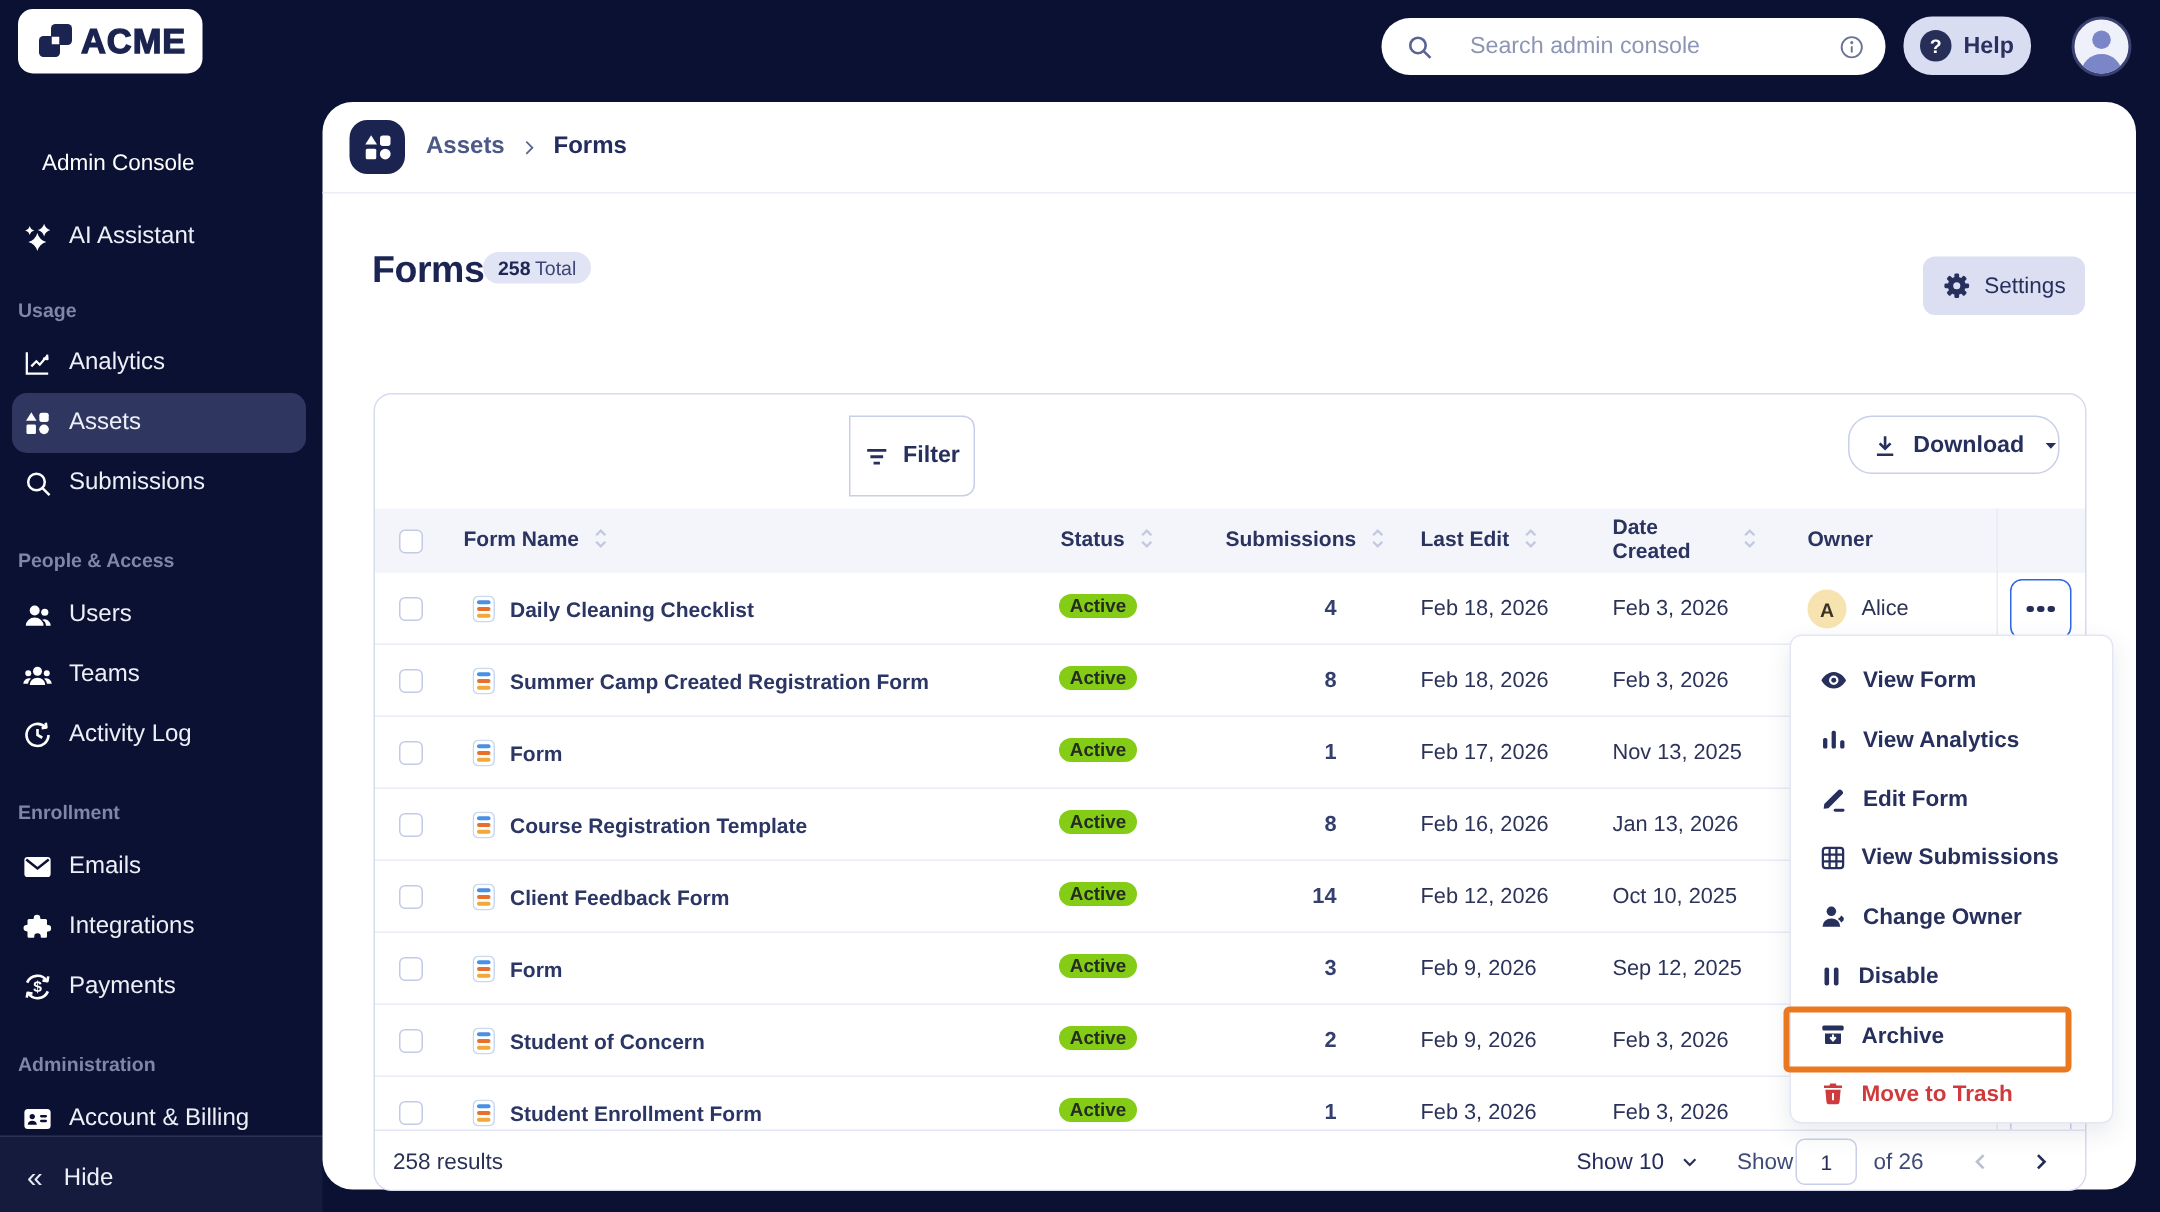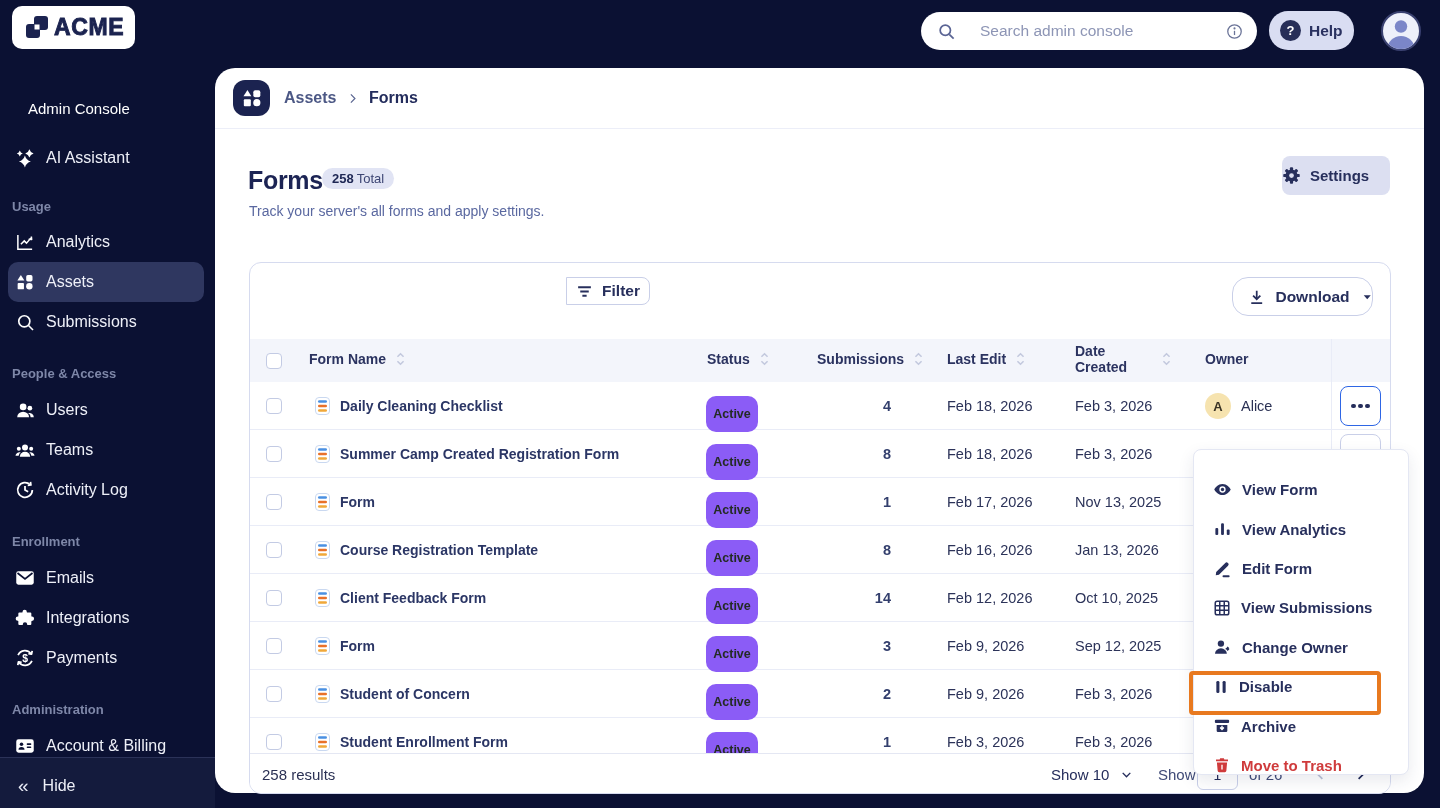--- a/index.html
+++ b/index.html
@@ -29,47 +29,47 @@
 
 .panel { position:absolute; left:215px; top:68px; width:1209px; height:725px; background:#fff; border-radius:20px; }
 .crumb-ic { position:absolute; left:18px; top:12px; width:37px; height:36px; background:#1b2350; border-radius:12px; display:flex; align-items:center; justify-content:center; }
 .crumb { position:absolute; top:0; height:60px; display:flex; align-items:center; font-size:16px; }
 .crumb-line { position:absolute; left:0; top:60px; width:100%; height:1px; background:#eceef8; }
 .h1 { position:absolute; left:33px; top:98px; font-size:25px; letter-spacing:-0.3px; font-weight:bold; color:#1c2454; }
 .badge { position:absolute; left:107px; top:100px; height:21px; border-radius:10.5px; background:#e1e4f4; display:flex; align-items:center; padding:0 10px; }
 .badge b { font-size:13px; color:#1e2754; }
 .badge span { font-size:13px; color:#3c4573; margin-left:3px; }
 .sub { position:absolute; left:34px; top:135px; font-size:14px; color:#5a68a0; }
-.settings { position:absolute; left:1067px; top:88px; width:108px; height:39px; background:#dcdff1; border-radius:8px; display:flex; align-items:center; justify-content:flex-start; font-size:15px; font-weight:bold; color:#272f5c; }
+.settings { position:absolute; left:1067px; top:103px; width:108px; height:39px; background:#dcdff1; border-radius:8px; display:flex; align-items:center; justify-content:center; font-size:15px; font-weight:normal; color:#272f5c; }
 
 
 .card { position:absolute; left:34px; top:194px; width:1142px; height:532px; border:1px solid #d6dbef; border-radius:12px; background:#fff; overflow:hidden; }
 .srch { position:absolute; left:18px; top:14px; width:299px; height:39px; border:1px solid #c9cfe8; border-radius:8px 0 0 8px; display:flex; align-items:center; }
 .srch .ph { color:#9aa2c0; font-size:15px; margin-left:11px; flex:1; }
-.filterbtn { position:absolute; left:316px; top:14px; width:84px; height:28px; border:1px solid #c9cfe8; border-radius:0 8px 8px 0; display:flex; align-items:center; justify-content:center; font-size:15.5px; font-weight:bold; color:#272f5c; }
+.filterbtn { position:absolute; left:316px; top:14px; width:84px; height:54px; border:1px solid #c9cfe8; border-radius:0 8px 8px 0; display:flex; align-items:center; justify-content:center; font-size:15.5px; font-weight:bold; color:#272f5c; }
 .dlbtn { position:absolute; left:982px; top:14px; width:141px; height:39px; border:1px solid #c9cfe8; border-radius:16px; display:flex; align-items:center; font-size:15.5px; font-weight:bold; color:#272f5c; }
 
 .thead { position:absolute; left:0; top:76px; width:1140px; height:43px; background:#f3f5fb; }
 .th { position:absolute; font-size:14px; font-weight:bold; color:#2b3360; display:flex; align-items:center; padding-bottom:4px; }
 .rows { position:absolute; left:0; top:119px; width:1140px; }
 .row { position:relative; width:1140px; height:48px; border-bottom:1px solid #e9ecf7; }
 .cell { position:absolute; display:flex; align-items:center; height:48px; }
 .cb { width:16px; height:16px; border:1.5px solid #c3cbe4; border-radius:4px; background:#fff; }
 .fname { font-size:14px; font-weight:bold; color:#2b3665; }
-.activeb { position:absolute; left:456px; top:14px; width:52px; height:36px; background:#8b5cf6; border-radius:10px; display:flex; align-items:center; justify-content:center; font-size:12.5px; font-weight:bold; color:#242b24; }
+.activeb { position:absolute; left:456px; top:14px; width:52px; height:16px; background:#84cc16; border-radius:10px; display:flex; align-items:center; justify-content:center; font-size:12.5px; font-weight:bold; color:#242b24; }
 .num { position:absolute; right:499px; top:0; height:48px; display:flex; align-items:center; font-size:14.5px; font-weight:bold; color:#333f6d; }
 .date { font-size:14.5px; color:#2c3359; }
 .colsep { position:absolute; left:1081px; top:76px; width:1px; height:414px; background:#e9ecf7; }
 .dots { position:absolute; left:1090px; top:4px; width:41px; height:40px; background:#fff; border:1.5px solid #c9cfe8; border-radius:8px; display:flex; align-items:center; justify-content:center; gap:2.5px; }
 .dots i { width:4.5px; height:4.5px; border-radius:50%; background:#252d5b; }
 .dots.hl { border:1.5px solid #2e66e5; }
 .cfooter { position:absolute; left:0; top:490px; width:1140px; height:41px; background:#fff; border-top:1px solid #e4e7f3; z-index:5; }
 
 
-.menu { position:absolute; left:1193px; top:449px; width:216px; height:326px; background:#fff; border:1px solid #e4e7f3; border-radius:8px; box-shadow:0 6px 16px rgba(40,50,90,.10); padding-top:20px; z-index:10; }
+.menu { position:absolute; left:1193px; top:423px; width:216px; height:326px; background:#fff; border:1px solid #e4e7f3; border-radius:8px; box-shadow:0 6px 16px rgba(40,50,90,.10); padding-top:10px; z-index:10; }
 .mi { height:39.4px; display:flex; align-items:center; padding-left:19px; font-size:15px; font-weight:bold; color:#272f5c; }
 .mi svg { flex:none; }
 .mi .lb { margin-left:10px; }
 .mi.red { color:#cf3b3c; }
 .archbox { position:absolute; left:1189px; top:671px; width:192px; height:44px; border:4px solid #e8791f; border-radius:4px; z-index:11; }
 </style>
 </head>
 <body>
 
 <div class="logo">
@@ -244,21 +244,20 @@
       </svg>
   </div>
   <div class="crumb" style="left:154px;color:#232c5c;font-weight:bold;">Forms</div>
   <div class="crumb-line"></div>
 
   <div class="h1">Forms</div>
   <div class="badge">
       <b>258</b>
       <span>Total</span>
     </div>
-  <div class="sub">Track your server's all forms and apply settings.</div>
   <div class="settings">
     <svg width="19" height="19" viewBox="-12 -12 24 24" style="margin-right:9px" fill="#272f5c">
         <g>
           <rect x="-2" y="-10.4" width="4" height="4.6" rx="1.2" transform="rotate(0 0 0)"></rect>
           <rect x="-2" y="-10.4" width="4" height="4.6" rx="1.2" transform="rotate(45 0 0)"></rect>
           <rect x="-2" y="-10.4" width="4" height="4.6" rx="1.2" transform="rotate(90 0 0)"></rect>
           <rect x="-2" y="-10.4" width="4" height="4.6" rx="1.2" transform="rotate(135 0 0)"></rect>
           <rect x="-2" y="-10.4" width="4" height="4.6" rx="1.2" transform="rotate(180 0 0)"></rect>
           <rect x="-2" y="-10.4" width="4" height="4.6" rx="1.2" transform="rotate(225 0 0)"></rect>
           <rect x="-2" y="-10.4" width="4" height="4.6" rx="1.2" transform="rotate(270 0 0)"></rect>

